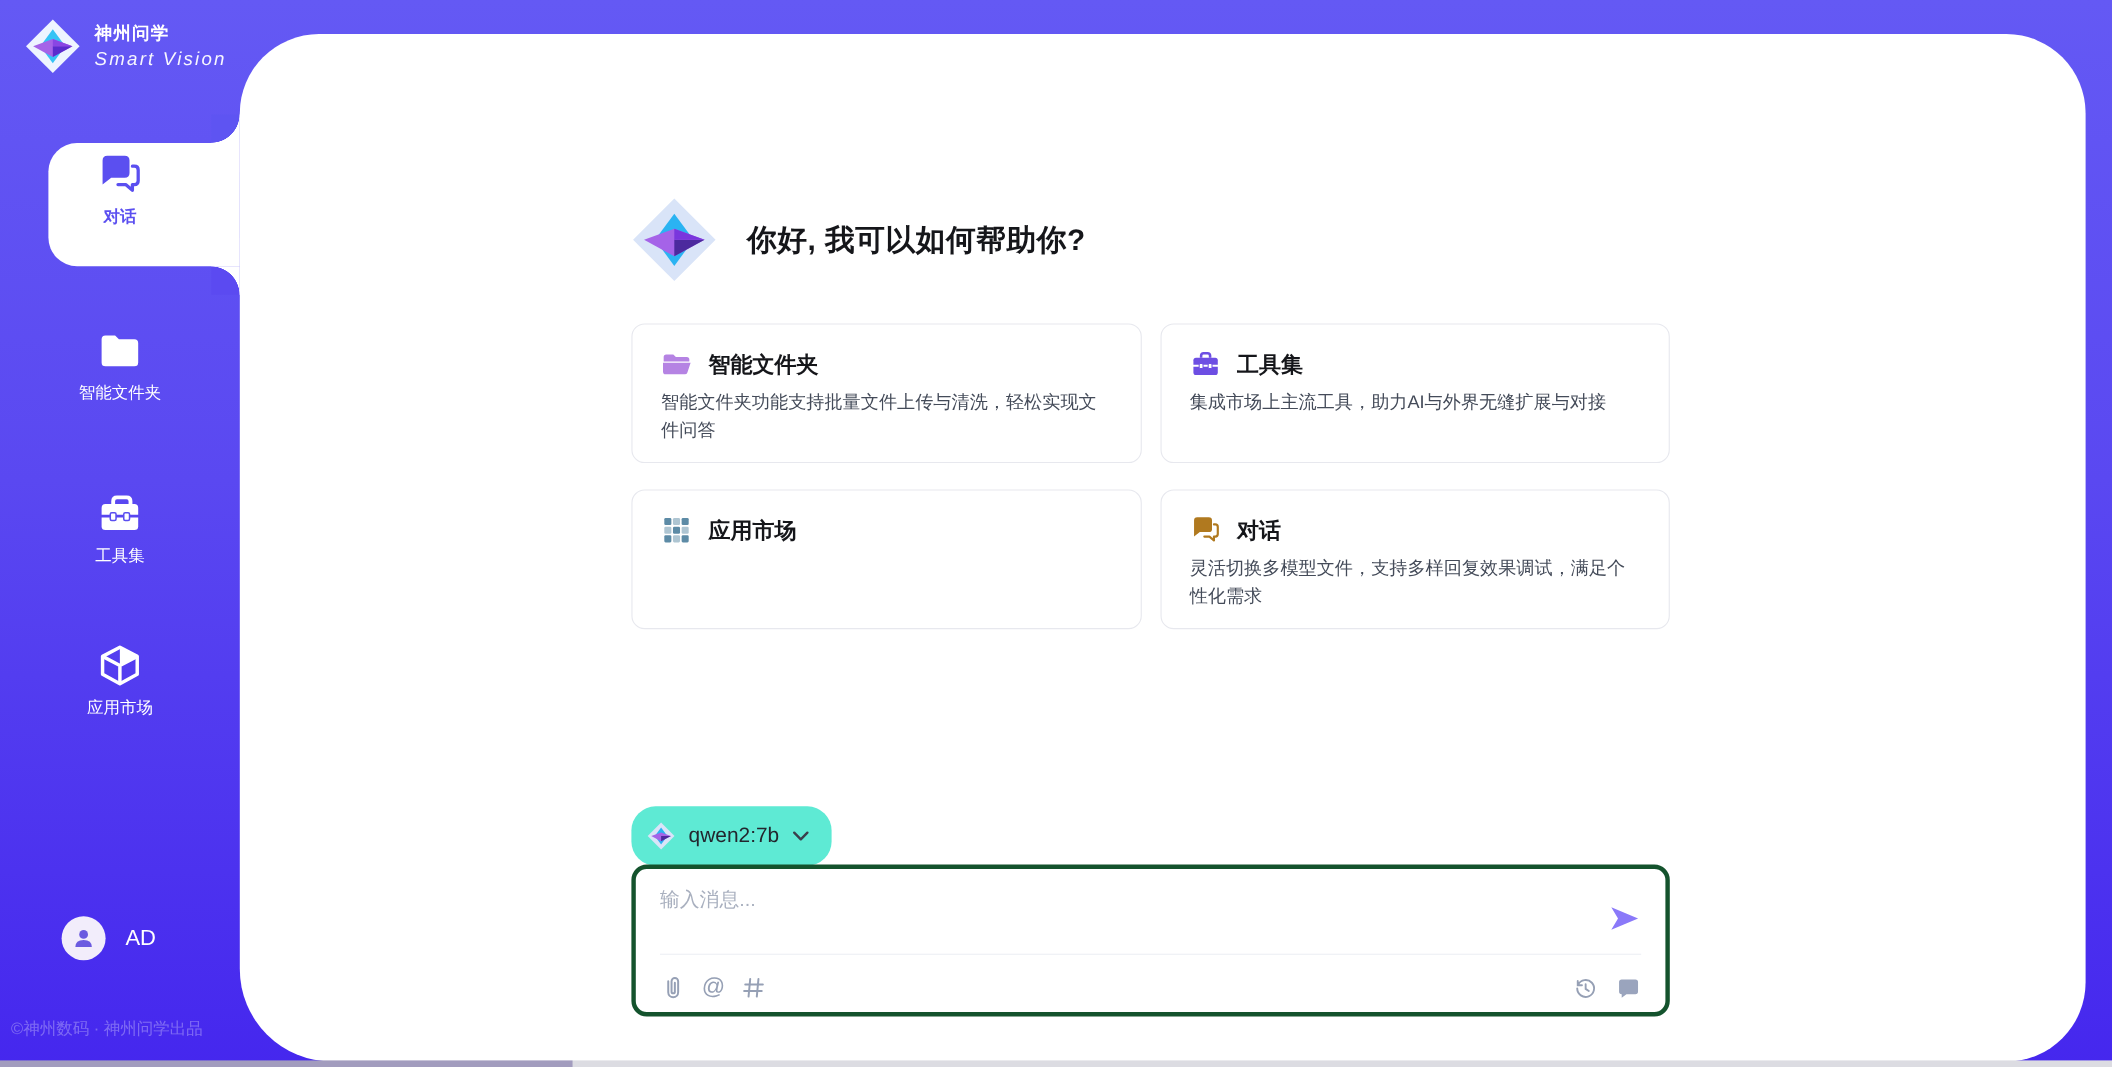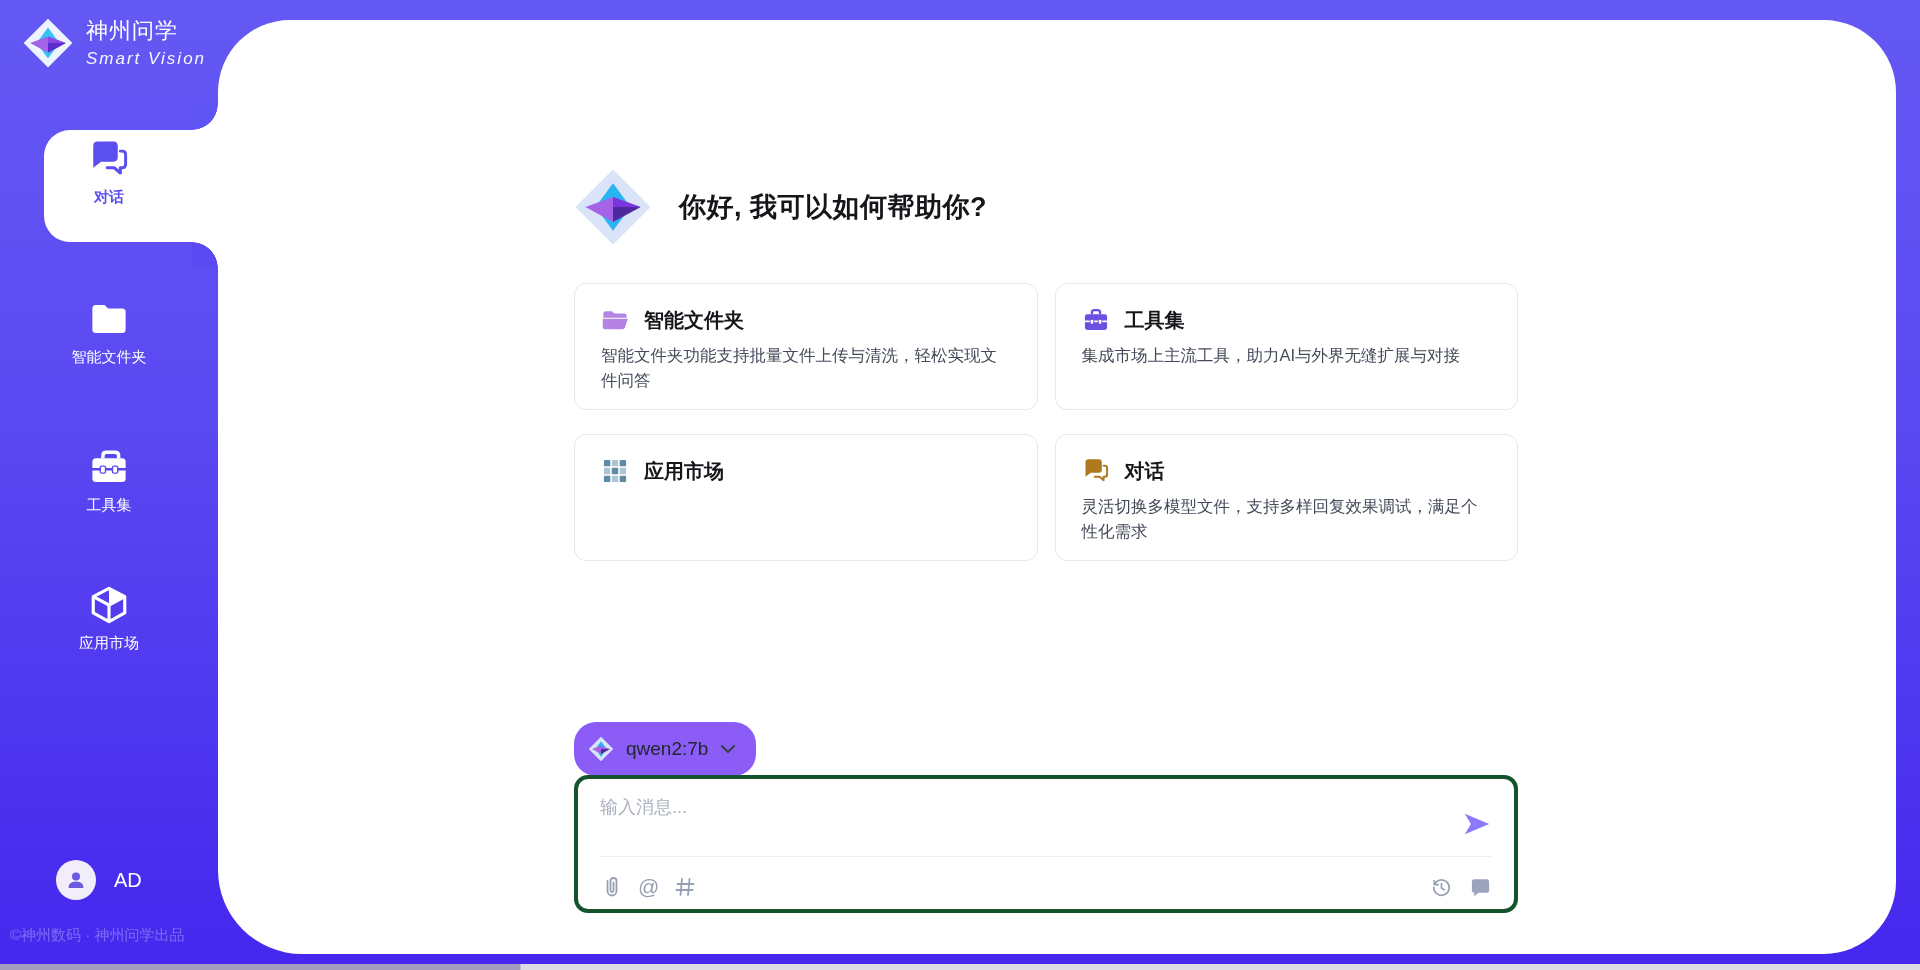--- a/index.html
+++ b/index.html
@@ -10,60 +10,60 @@
     position:relative;
   }
   
   .bottom-strip { position:absolute; left:0; bottom:0; width:100%; height:6px;
     background:linear-gradient(90deg,#a29cbe 0,#a29cbe 520px,#dcdce2 521px,#dcdce2 100%); }
 
   
   .sidebar { position:absolute; left:0; top:0; width:218px; height:964px; color:#fff; }
   .brand { position:absolute; left:22px; top:16px; display:flex; align-items:center; gap:12px; }
   .brand-logo { width:52px; height:52px; }
-  .brand-title { font-size:22px; font-weight:400; letter-spacing:1px; }
+  .brand-title { font-size:16px; font-weight:700; letter-spacing:1px; }
   .brand-sub { font-size:17px; letter-spacing:2px; margin-top:3px; opacity:.95;font-style:italic; }
 
   .active-tab { position:absolute; left:44px; top:130px; width:174px; height:112px;
     background:#fff; border-radius:26px 0 0 26px; }
   .active-tab::before { content:""; position:absolute; right:0; top:-26px; width:26px; height:26px;
     background:radial-gradient(circle 26px at 0 0,#5e54f2 98%,#fff 100%); }
   .active-tab::after { content:""; position:absolute; right:0; bottom:-26px; width:26px; height:26px;
     background:radial-gradient(circle 26px at 0 100%,#5b4af1 98%,#fff 100%); }
 
   .nav-item { position:absolute; left:0; width:218px; display:flex; flex-direction:column;
     align-items:center; gap:8px; cursor:pointer; }
   .nav-item .lbl { font-size:15px; color:#fff; }
   .nav-item.active .lbl { color:#5b4ff0; font-weight:600; }
   .nav-icon { width:42px; height:42px; display:block; }
 
-  .user-row { position:absolute; left:56px; top:860px; display:flex; align-items:center; gap:18px; cursor:pointer; }
+  .user-row { position:absolute; left:56px; top:833px; display:flex; align-items:center; gap:18px; cursor:pointer; }
   .avatar { width:40px; height:40px; border-radius:50%; background:#f2edfb; display:flex; align-items:center; justify-content:center; }
   .user-name { font-size:20px; color:#fff; }
   .copyright { position:absolute; left:10px; top:926px; font-size:15px; color:rgba(255,255,255,.30); white-space:nowrap; }
 
   
-  .panel { position:absolute; left:218px; top:20px; width:1678px; height:934px;
+  .panel { position:absolute; left:218px; top:31px; width:1678px; height:934px;
     background:#fff; border-radius:72px 72px 72px 84px; }
 
   .greeting { position:absolute; left:355px; top:147px; display:flex; align-items:center; gap:26px; }
   .greeting-logo { width:80px; height:80px; }
   .greeting-text { font-size:27px; font-weight:700; color:#15161a; letter-spacing:.5px; }
 
   .cards { position:absolute; left:356px; top:263px; width:944px;
     display:grid; grid-template-columns:1fr 1fr; column-gap:17px; row-gap:24px; }
   .card { border:1px solid #e7e8ee; border-radius:12px; background:#fff; height:127px;
     padding:22px 26px; cursor:pointer; }
   .card-head { display:flex; align-items:center; gap:15px; }
   .card-icon { width:28px; height:28px; flex:0 0 28px; }
   .card-title { font-size:20px; font-weight:700; color:#15161a; }
   .card-desc { margin-top:9px; font-size:16.5px; line-height:1.5; color:#444b59; }
 
   .model-pill { position:absolute; left:356px; top:702px; height:54px; display:inline-flex;
-    align-items:center; gap:12px; padding:0 20px 0 14px; background:#8b5cf6; border-radius:22px; cursor:pointer; }
+    align-items:center; gap:12px; padding:0 20px 0 14px; background:#5eead4; border-radius:22px; cursor:pointer; }
   .model-pill .m-logo { width:26px; height:26px; }
   .model-name { font-size:19px; color:#23262e; }
 
   .composer { position:absolute; left:356px; top:755px; width:944px; height:138px;
     border:4px solid #14532d; border-radius:14px; background:#fff; }
   .composer textarea { position:absolute; left:22px; top:16px; width:820px; height:54px;
     border:none; outline:none; resize:none; font-family:inherit; font-size:18px; color:#333; background:transparent; }
   .composer textarea::placeholder { color:#a9b0bf; }
   .send-btn { position:absolute; right:22px; top:30px; width:30px; height:30px; cursor:pointer; }
   .composer-divider { position:absolute; left:22px; right:22px; top:77px; height:1px; background:#edeff4; }

